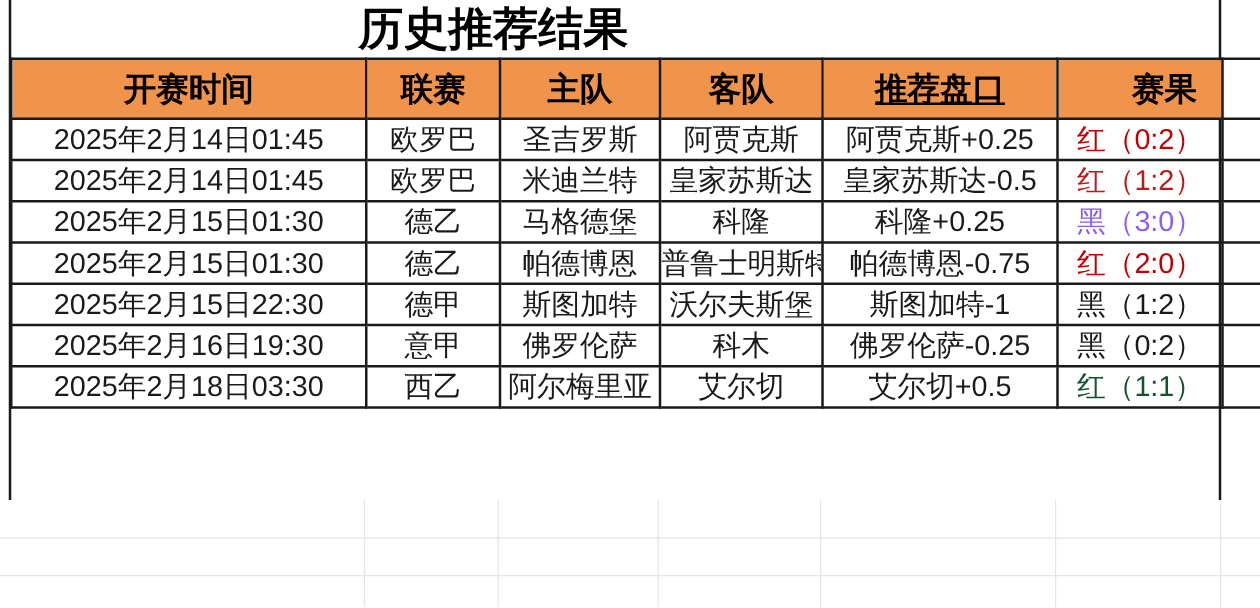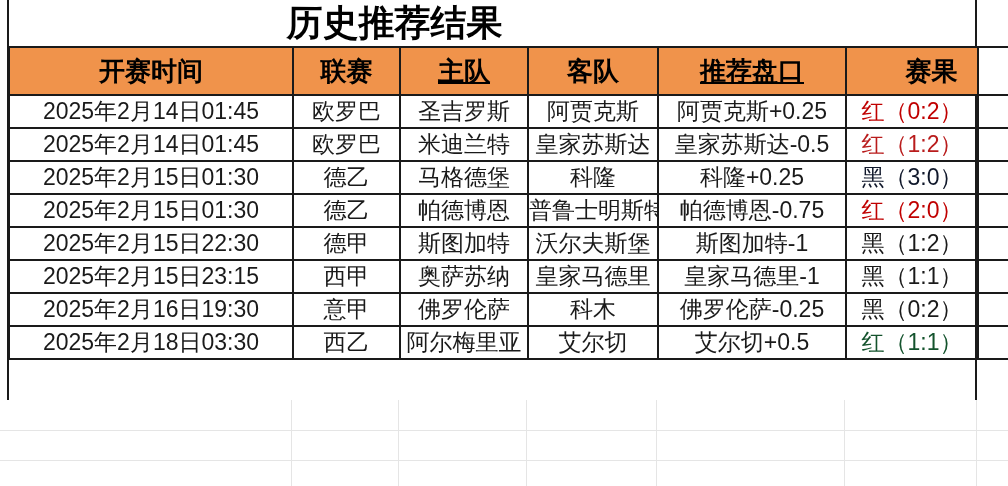--- a/index.html
+++ b/index.html
@@ -51,21 +51,21 @@
         <col style="width:128px">
       <col style="width:130px">
         <col style="width:188px">
         <col style="width:132px">
       <col style="width:31px">
     </colgroup>
     <thead>
       <tr>
         <th class="hdr" style="background: rgb(240, 147, 75);">开赛时间</th>
         <th class="hdr" style="background: rgb(240, 147, 75);">联赛</th>
-        <th class="hdr" style="background: rgb(240, 147, 75); text-decoration: underline;">主队</th>
+        <th class="hdr" style="background: rgb(240, 147, 75);">主队</th>
         <th class="hdr" style="background: rgb(240, 147, 75);">客队</th>
         <th class="hdr" style="background: rgb(240, 147, 75); text-decoration: underline;">推荐盘口</th>
         <th class="hdr" style="background: rgb(240, 147, 75); padding-left: 39px;">赛果</th>
         <th class="hdr-empty"></th>
       </tr>
     </thead>
     <tbody>
         <tr>
           <td>2025年2月14日01:45</td>
           <td>欧罗巴</td>
@@ -83,48 +83,39 @@
           <td>皇家苏斯达-0.5</td>
           <td class="result-red" style="color: #b91c1c;">红（1:2）</td>
           <td class="empty-col"></td>
         </tr>
         <tr>
           <td>2025年2月15日01:30</td>
           <td>德乙</td>
           <td>马格德堡</td>
           <td>科隆</td>
           <td>科隆+0.25</td>
-          <td class="result-black" style="color: #0f172a;">黑（3:0）</td>
+          <td class="result-black" style="color: #8b5cf6;">黑（3:0）</td>
           <td class="empty-col"></td>
         </tr>
         <tr>
           <td>2025年2月15日01:30</td>
           <td>德乙</td>
           <td>帕德博恩</td>
           <td>普鲁士明斯特</td>
           <td>帕德博恩-0.75</td>
           <td class="result-red" style="color: rgb(192, 0, 0);">红（2:0）</td>
           <td class="empty-col"></td>
         </tr>
         <tr>
           <td>2025年2月15日22:30</td>
           <td>德甲</td>
           <td>斯图加特</td>
           <td>沃尔夫斯堡</td>
           <td>斯图加特-1</td>
           <td class="result-black" style="color: rgb(26, 26, 26); margin-top: 12px;">黑（1:2）</td>
-          <td class="empty-col"></td>
-        </tr>
-        <tr>
-          <td>2025年2月15日23:15</td>
-          <td>西甲</td>
-          <td>奥萨苏纳</td>
-          <td>皇家马德里</td>
-          <td>皇家马德里-1</td>
-          <td class="result-black" style="color: rgb(26, 26, 26);">黑（1:1）</td>
           <td class="empty-col"></td>
         </tr>
         <tr>
           <td>2025年2月16日19:30</td>
           <td>意甲</td>
           <td>佛罗伦萨</td>
           <td>科木</td>
           <td>佛罗伦萨-0.25</td>
           <td class="result-black" style="color: rgb(26, 26, 26);">黑（0:2）</td>
           <td class="empty-col"></td>

